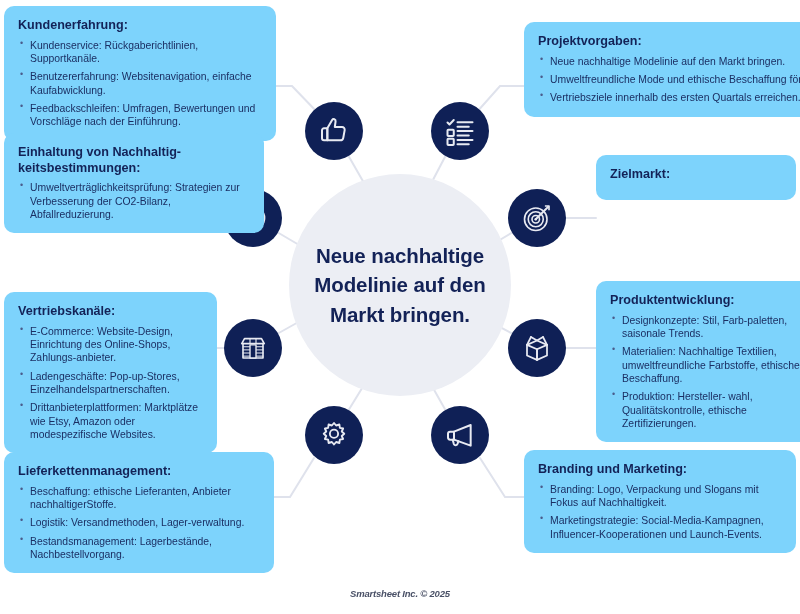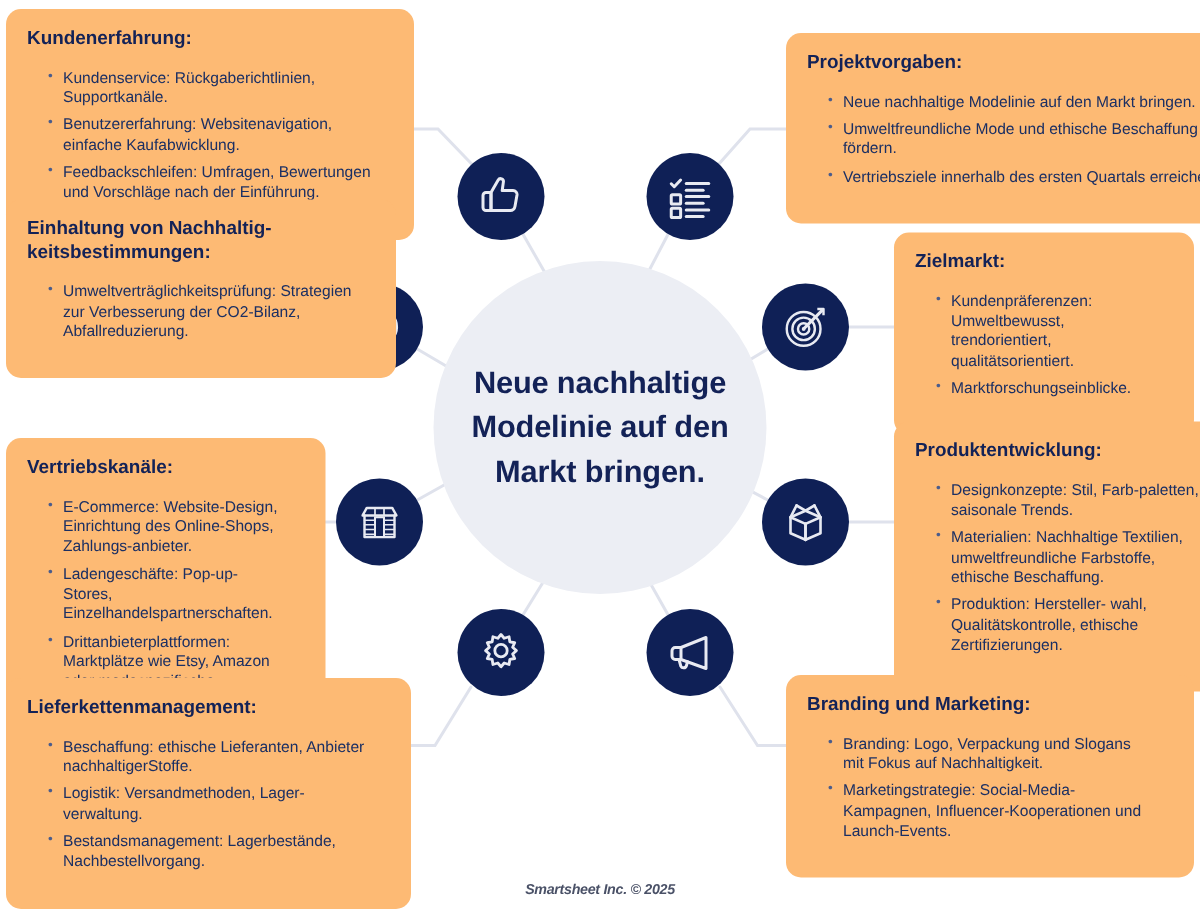--- a/index.html
+++ b/index.html
@@ -76,34 +76,34 @@
   .node-target  { left: 508px; top: 189px; }
   .node-box     { left: 508px; top: 319px; }
   .node-mega    { left: 431px; top: 406px; }
   .node-gear    { left: 305px; top: 406px; }
   .node-store   { left: 224px; top: 319px; }
   .node-badge   { left: 224px; top: 189px; }
 
   
   .card {
     position: absolute;
-    background: #fdba74;
+    background: #7dd3fc;
     border-radius: 10px;
     box-sizing: border-box;
     padding: 12px 14px 12px 14px;
   }
   .card h3 {
     margin: 0 0 5px 0;
     font-size: 12.6px;
     font-weight: bold;
     line-height: 1.25;
     color: #132257;
   }
   .card ul {
-    margin: 12px;
+    margin: 0;
     padding: 0;
     list-style: none;
   }
   .card li {
     position: relative;
     font-size: 10.4px;
     line-height: 1.28;
     color: #1b2f63;
     margin-bottom: 5px;
     padding-left: 12px;
@@ -308,24 +308,20 @@
     <h3>Projektvorgaben:</h3>
     <ul>
       <li>Neue nachhaltige Modelinie auf den Markt bringen.</li>
       <li>Umweltfreundliche Mode und ethische Beschaffung fördern.</li>
       <li>Vertriebsziele innerhalb des ersten Quartals erreichen.</li>
     </ul>
   </div>
 
   <div class="card card-zielmarkt">
     <h3>Zielmarkt:</h3>
-    <ul>
-      <li>Kundenpräferenzen: Umweltbewusst, trendorientiert, qualitätsorientiert.</li>
-      <li>Marktforschungseinblicke.</li>
-    </ul>
   </div>
 
   <div class="card card-produkt">
     <h3>Produktentwicklung:</h3>
     <ul>
       <li>Designkonzepte: Stil, Farb-paletten, saisonale Trends.</li>
       <li>Materialien: Nachhaltige Textilien, umweltfreundliche Farbstoffe, ethische Beschaffung.</li>
       <li>Produktion: Hersteller- wahl, Qualitätskontrolle, ethische Zertifizierungen.</li>
     </ul>
   </div>

